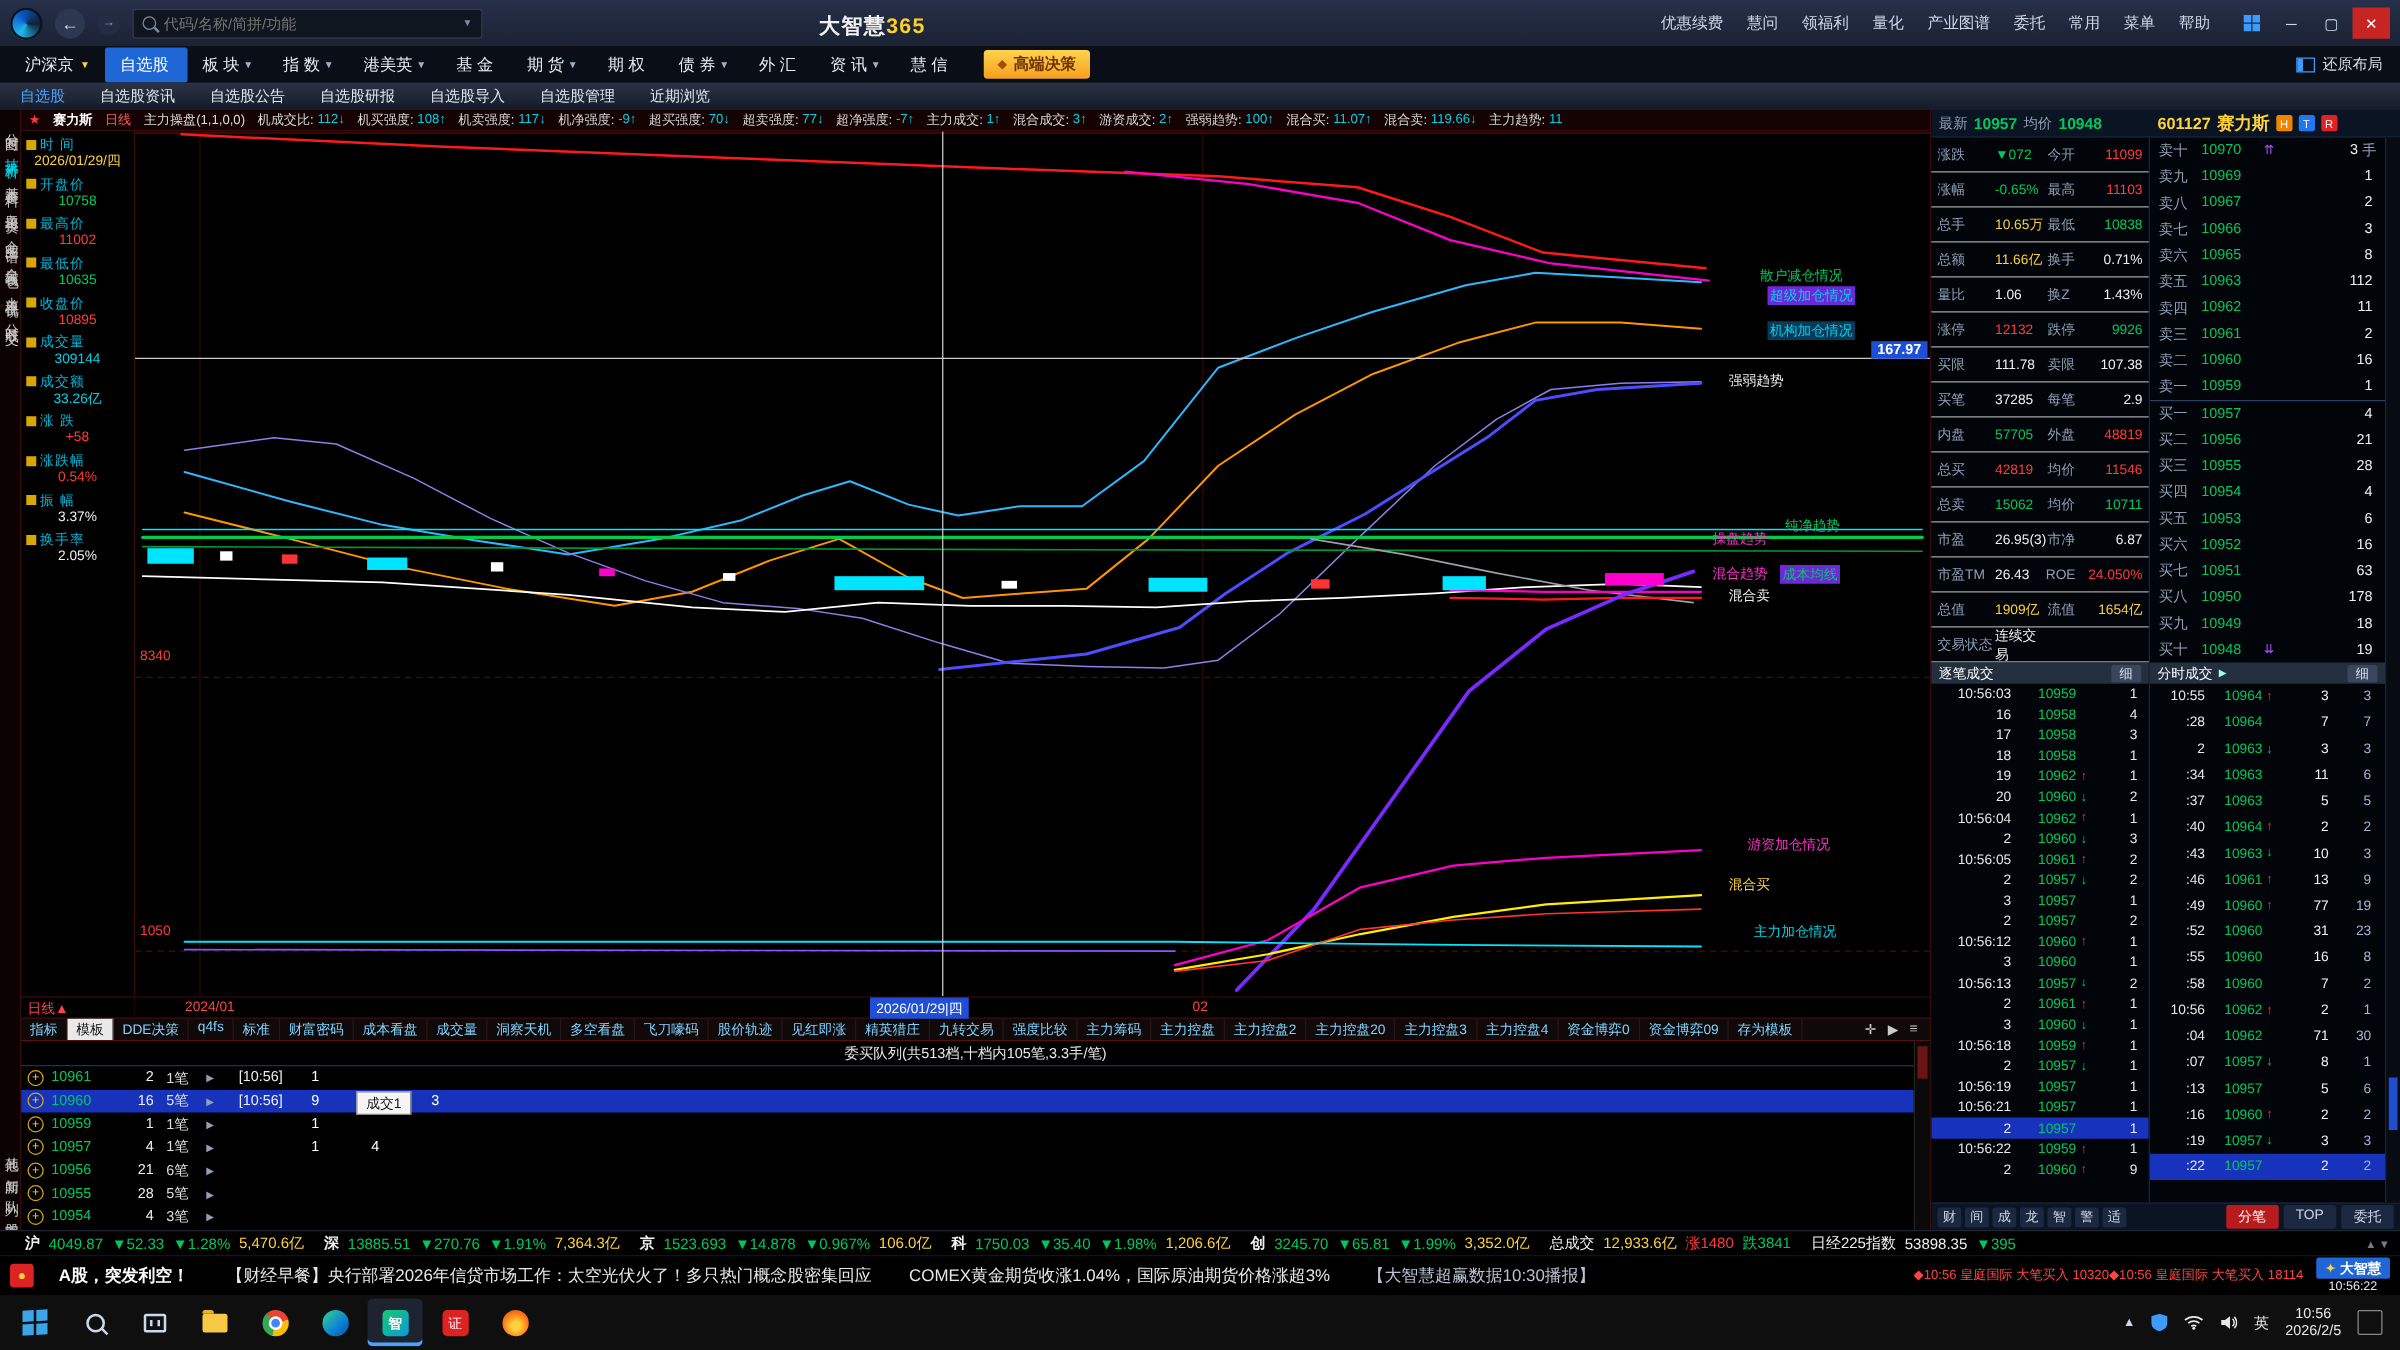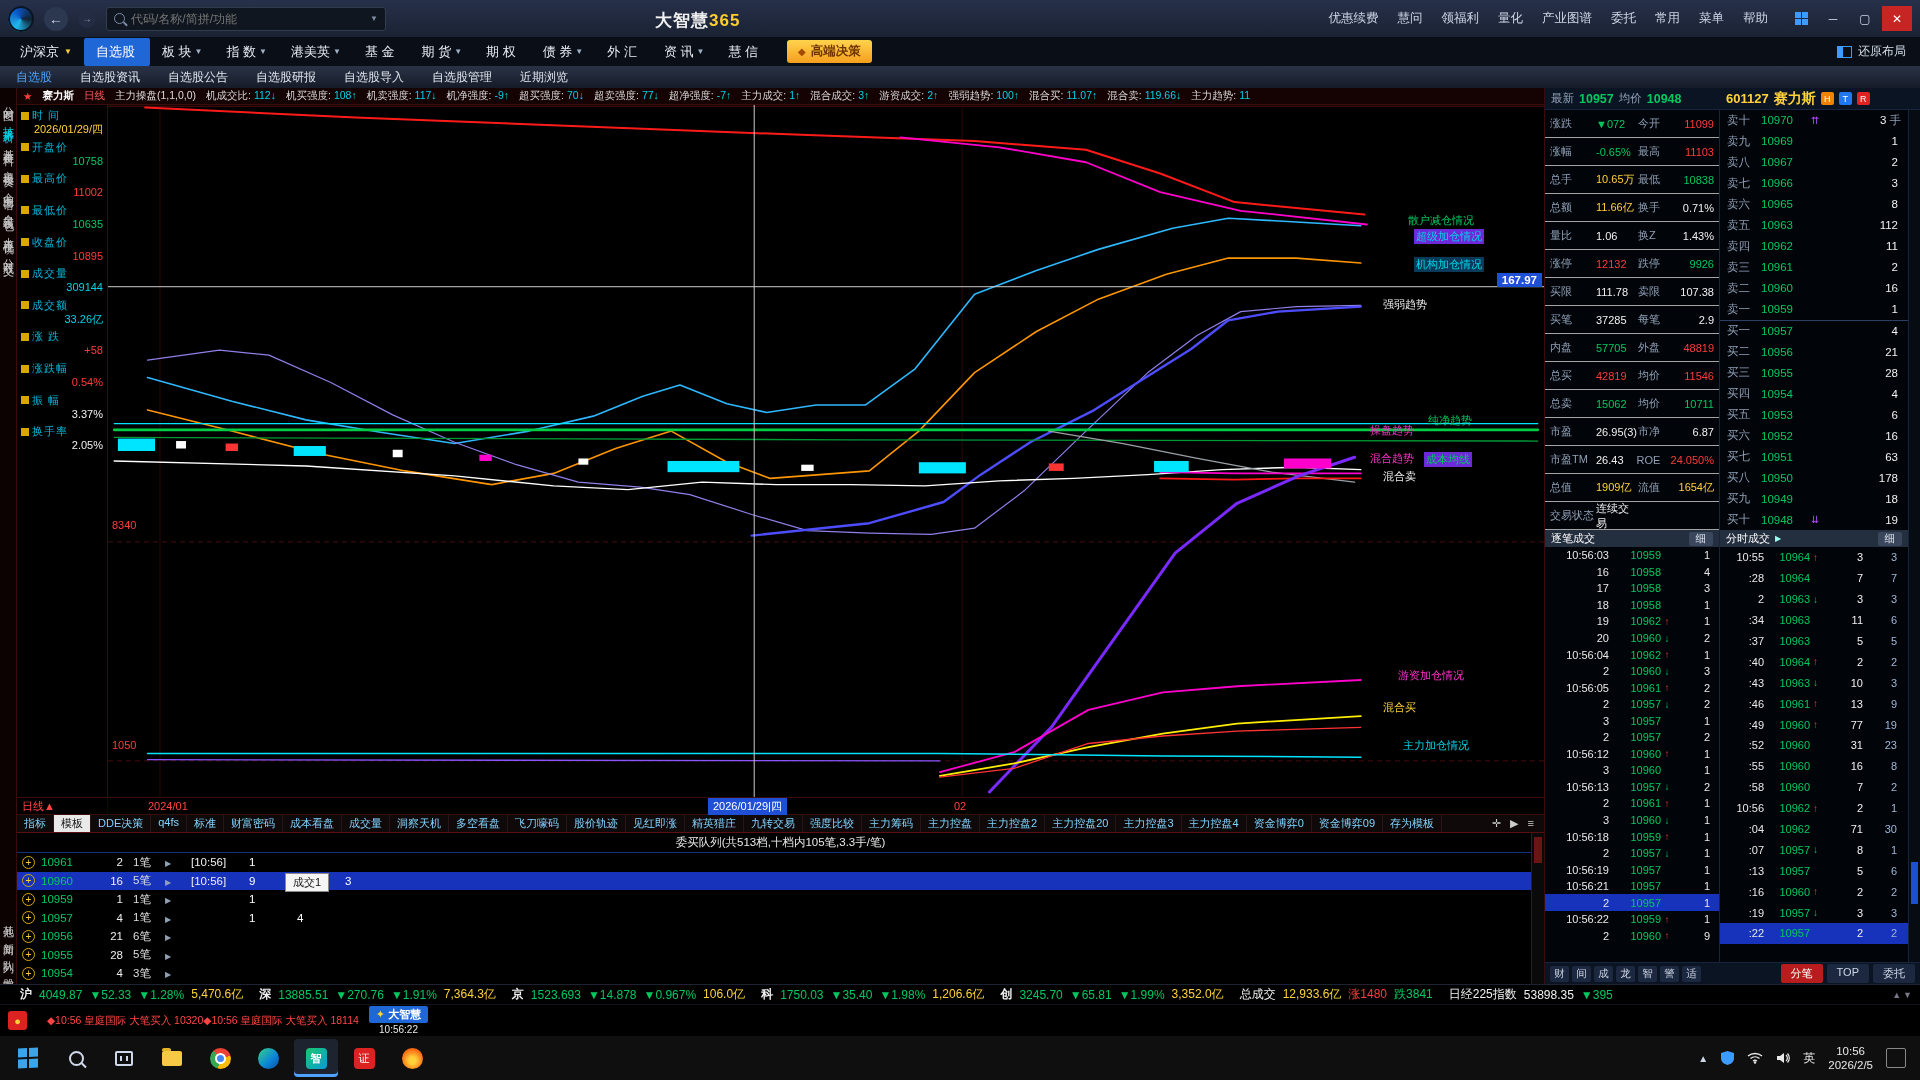--- a/index.html
+++ b/index.html
@@ -63,21 +63,21 @@
 .ind-item{display:flex;gap:3px}
 .ind-item .lbl{color:#d8d8d8}
 .ind-item .val{color:#00d2e6}
 
 
 .chart-body{flex:1;display:flex;min-height:0}
 .quote-panel{width:91px;background:#000;border-right:1px solid #3a0d0d;padding:3px 4px;font-size:11px;overflow:hidden;flex:none}
 .qp-row{margin-bottom:4px}
 .qp-row .lbl{color:#00b6d8;letter-spacing:1px;display:flex;gap:3px;align-items:center}
 .qp-ico{width:8px;height:8px;background:#d8a800;display:inline-block}
-.qp-row .val{text-align:right;word-break:break-all;line-height:1.15}
+.qp-row .val{text-align:center;word-break:break-all;line-height:1.15}
 .chart-area{flex:1;position:relative;background:#000;overflow:hidden}
 .chart-area svg{position:absolute;inset:0;width:100%;height:100%}
 svg polyline{fill:none;stroke-linejoin:round;stroke-linecap:round;vector-effect:non-scaling-stroke}
 svg line{vector-effect:non-scaling-stroke}
 .ann{position:absolute;font-size:11px;white-space:nowrap}
 .bgdark{background:#6d28d9;padding:0 2px}
 .bgsel{background:#0a3a5a;padding:0 2px}
 .badge-blue{position:absolute;background:#1e4fd6;color:#fff;font-size:11.5px;padding:1px 5px;font-weight:bold}
 
 
@@ -566,21 +566,21 @@
           <span class="ann c-magenta" style="left:1290px;top:563px">游资加仓情况</span>
           <span class="ann c-yellow" style="left:1275px;top:595px">混合买</span>
           <span class="ann c-cyan" style="left:1295px;top:633px">主力加仓情况</span>
         </div>
       </div>
 
       <div class="xaxis">
         <div class="pl">日线▲</div>
         <div class="ax">
           <span class="xl" style="left:40px">2024/01</span>
-          <span class="cursor-date" style="left:600px">2026/01/29|四</span>
+          <span class="cursor-date" style="left:588px">2026/01/29|四</span>
           <span class="xl" style="left:846px">02</span>
         </div>
       </div>
 
       <div class="chart-tabs">
         <div style="display:flex">
 
         <span class="ctab">指标</span>
             <span class="ctab active">模板</span>
             <span class="ctab">DDE决策</span>
@@ -1422,20 +1422,27 @@
     <span class="ib-extra">
       <i class="c-white">日经225指数</i>
       <i class="c-white">53898.35</i>
       <i class="c-green">▼395</i>
     </span>
     <span class="ib-arrows">▲▼</span>
   </div>
 
   <div class="news-bar">
     <span class="news-ico">●</span>
+    <div class="news-items">
+
+    <span class="news-item strong">A股，突发利空！</span>
+        <span class="news-item">【财经早餐】央行部署2026年信贷市场工作：太空光伏火了！多只热门概念股密集回应</span>
+        <span class="news-item">COMEX黄金期货收涨1.04%，国际原油期货价格涨超3%</span>
+        <span class="news-item dim">【大智慧超赢数据10:30播报】</span>
+      </div>
     <div class="news-right">
       <div class="alerts">
 
       <span>◆10:56 皇庭国际 大笔买入 10320</span>
           <span>◆10:56 皇庭国际 大笔买入 18114</span>
         </div>
       <div class="brandcol">
         <span class="brand-badge">大智慧</span>
         <span class="brand-time">10:56:22</span>
       </div>

